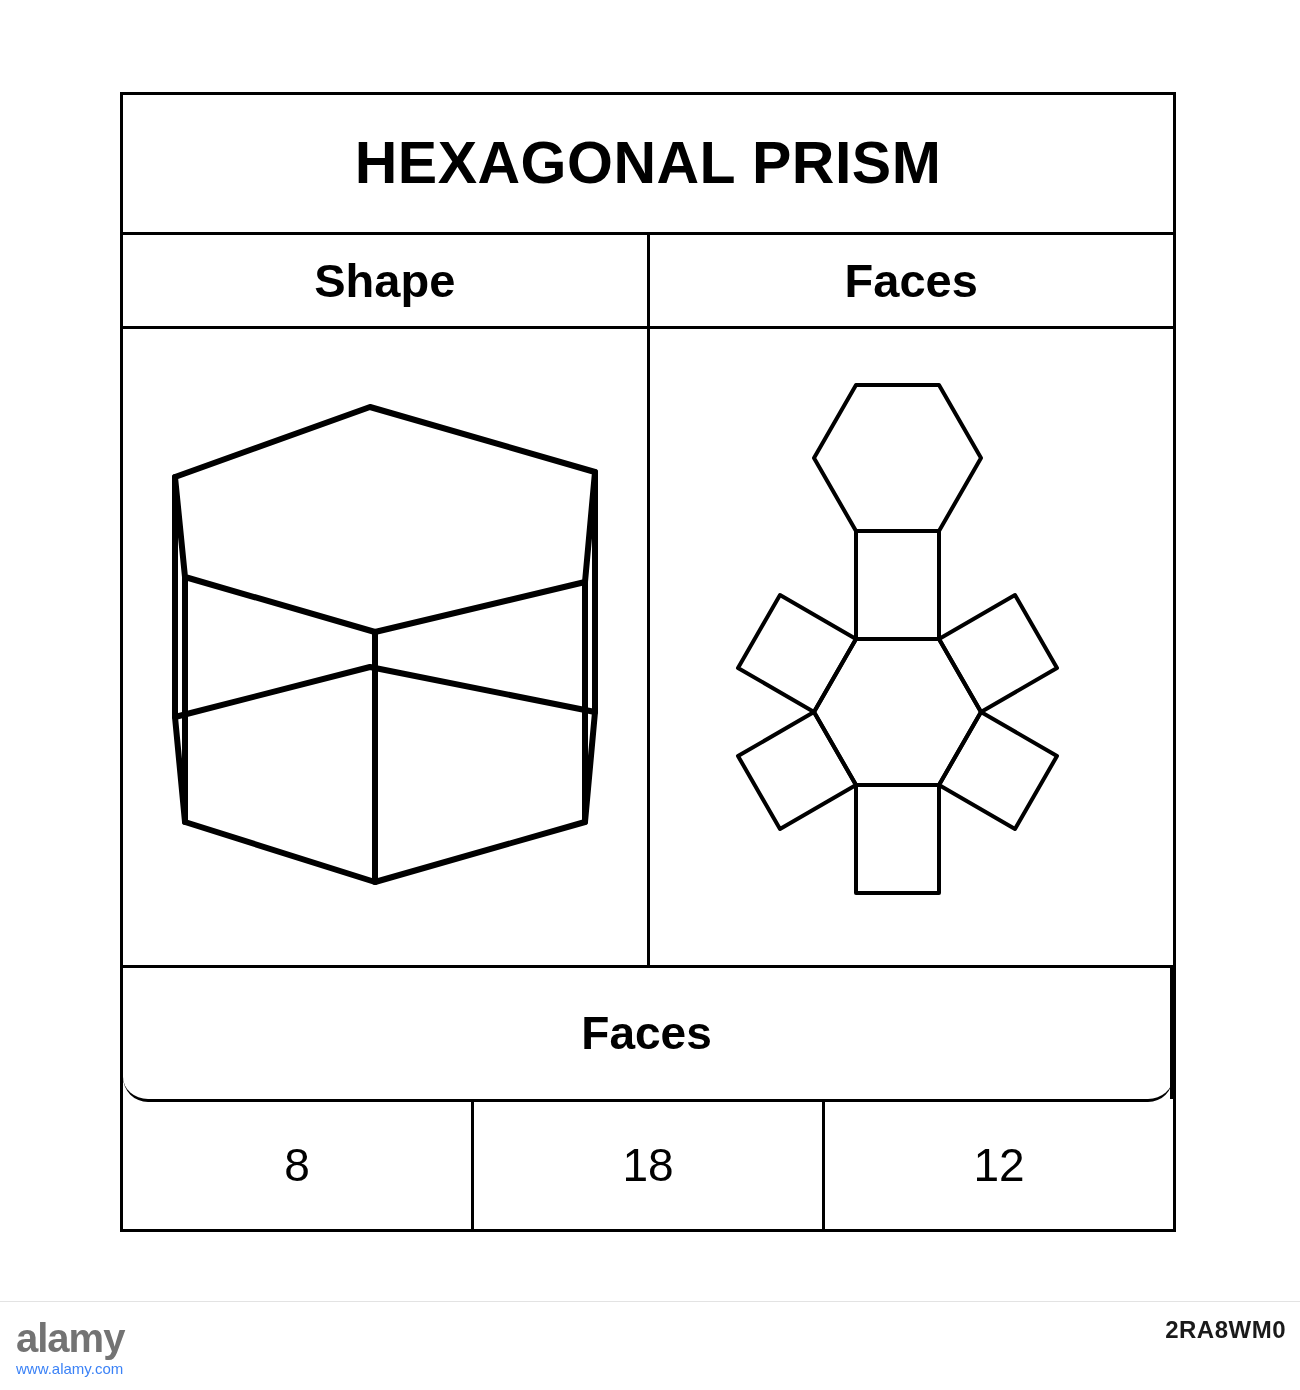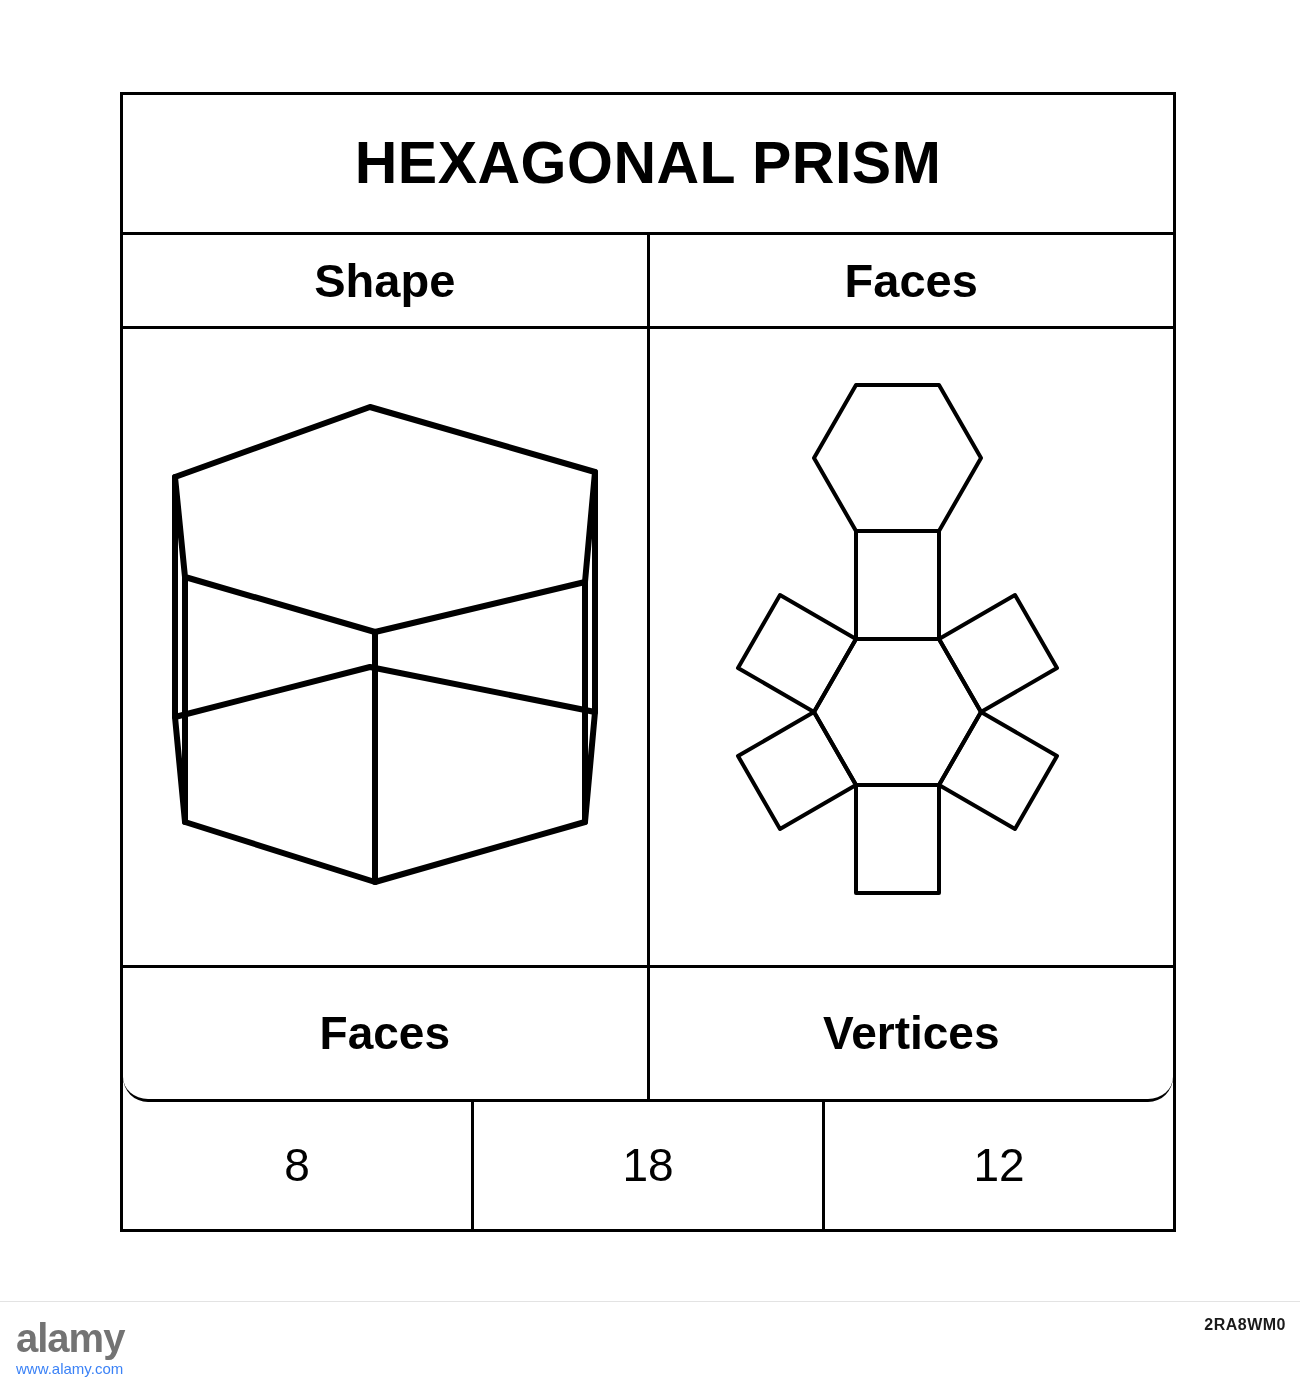--- a/index.html
+++ b/index.html
@@ -131,21 +131,21 @@
     position: absolute;
     left: 16px;
     top: 58px;
     font-size: 15px;
     color: #3b82f6;
   }
   #alamy-imageid {
     position: absolute;
     right: 14px;
     top: 14px;
-    font-size: 16px;
+    font-size: 24px;
     font-weight: bold;
     color: #1a1a1a;
     letter-spacing: 0.5px;
   }
 </style>
 </head>
 <body>
 
 <div id="diagram-card">
 
@@ -201,23 +201,20 @@
         </g>
       </svg>
     </div>
 
   </div>
 
   <div class="fde-header-row">
     <div class="fde-cell divider">
       <span class="fde-header-label">Faces</span>
     </div>
-    <div class="fde-cell">
-      <span class="fde-header-label">Vertices</span>
-    </div>
   </div>
 
   <div class="fde-value-row">
     <div class="fde-cell divider">
       <span class="fde-value">8</span>
     </div>
     <div class="fde-cell divider">
       <span class="fde-value">18</span>
     </div>
     <div class="fde-cell">

